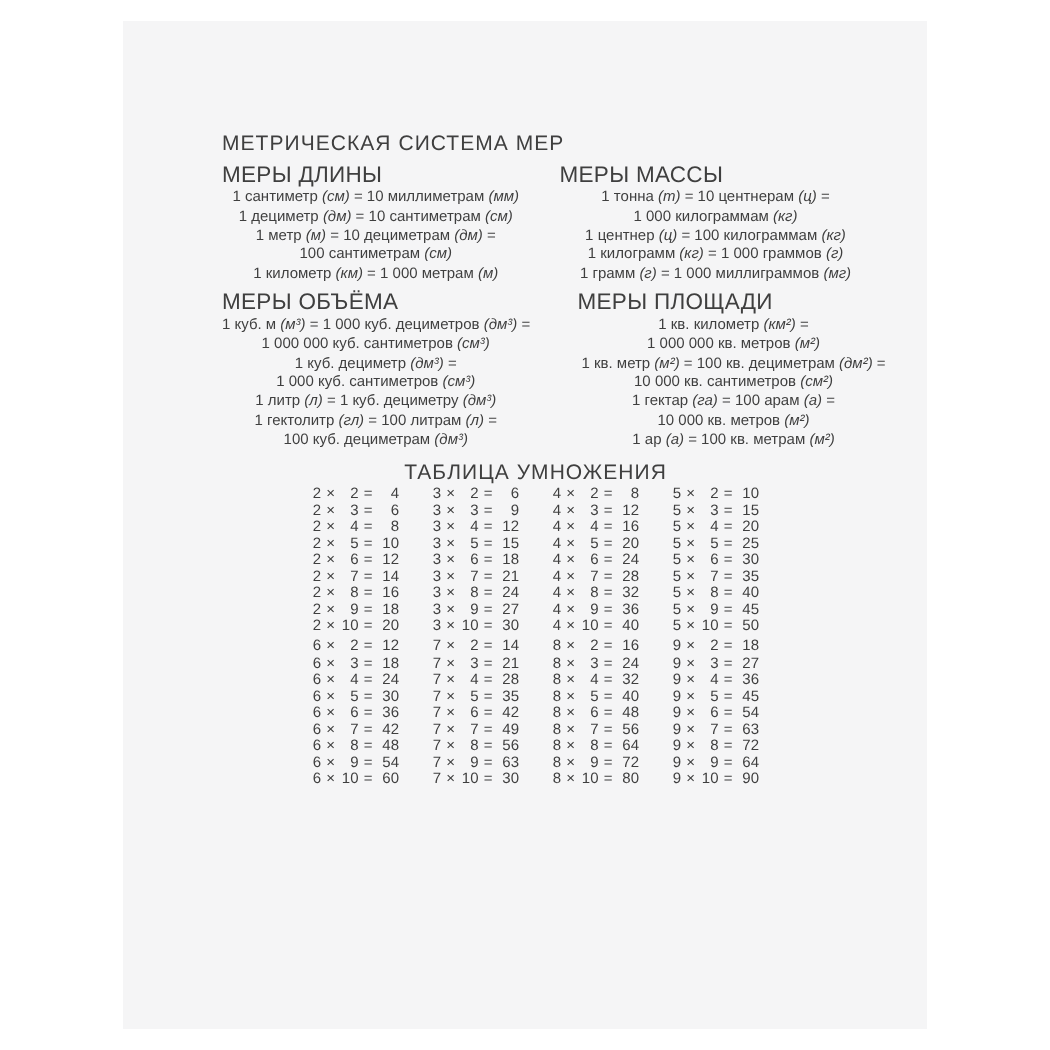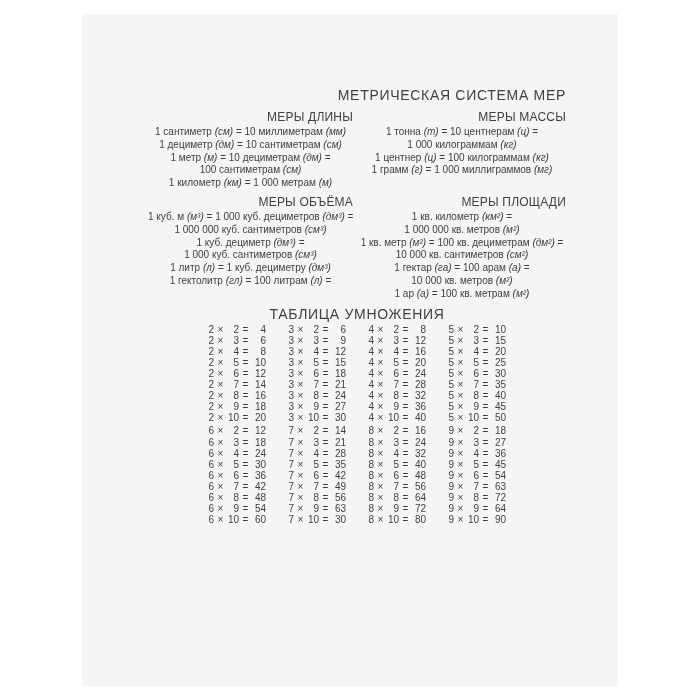--- a/index.html
+++ b/index.html
@@ -10,30 +10,30 @@
   }
   .page{
     position:absolute;left:82px;top:14px;width:536px;height:672px;
     background:var(--page-bg,#f5f5f6);
     color:var(--text,#3f3f3f);
     box-sizing:border-box;
     padding:74px 52px 0 66px;
   }
   .page-title{
     margin:0;font-size:14px;line-height:15px;font-weight:400;
-    letter-spacing:.7px;text-align:right;white-space:nowrap;
+    letter-spacing:.7px;text-align:left;white-space:nowrap;
   }
   .measures-row{display:flex;align-items:flex-start;}
   .measures-row.top{margin-top:8px;}
-  .measures-row.bottom{margin-top:6px;}
+  .measures-row.bottom{margin-top:6px;gap:12px;}
   .mcolumn{width:205px;flex:0 0 205px;}
-  .mcolumn + .mcolumn{margin-left:5px;width:208px;flex:0 0 208px;}
+  .mcolumn + .mcolumn{margin-left:20px;width:208px;flex:0 0 208px;}
   .section-heading{
-    margin:0 0 3px 0;font-size:12px;line-height:12px;font-weight:400;
-    letter-spacing:.2px;text-align:right;white-space:nowrap;
+    margin:0 0 3px 0;font-size:15px;line-height:12px;font-weight:400;
+    letter-spacing:.2px;text-align:left;white-space:nowrap;
   }
   .measure-line{
     font-size:10px;line-height:12.8px;white-space:nowrap;text-align:center;
   }
   .measure-line i{font-style:italic;}
   .mult-title{
     margin:6px 0 0 0;font-size:14px;line-height:15px;font-weight:400;
     letter-spacing:.7px;text-align:center;white-space:nowrap;
   }
   .mblock{display:flex;justify-content:center;margin-top:2px;}
@@ -65,35 +65,37 @@
           <div class="measure-line">100 сантиметрам <i>(см)</i></div>
           <div class="measure-line">1 километр <i>(км)</i> = 1 000 метрам <i>(м)</i></div>
         </div>
     </section>
     <section class="mcolumn">
       <h2 class="section-heading">МЕРЫ МАССЫ</h2>
       <div class="lines">
           <div class="measure-line">1 тонна <i>(т)</i> = 10 центнерам <i>(ц)</i> =</div>
           <div class="measure-line">1 000 килограммам <i>(кг)</i></div>
           <div class="measure-line">1 центнер <i>(ц)</i> = 100 килограммам <i>(кг)</i></div>
+          <div class="measure-line">1 килограмм <i>(кг)</i> = 1 000 граммов <i>(г)</i></div>
           <div class="measure-line">1 грамм <i>(г)</i> = 1 000 миллиграммов <i>(мг)</i></div>
         </div>
     </section>
   </div>
 
   <div class="measures-row bottom">
     <section class="mcolumn">
       <h2 class="section-heading">МЕРЫ ОБЪЁМА</h2>
       <div class="lines">
           <div class="measure-line">1 куб. м <i>(м³)</i> = 1 000 куб. дециметров <i>(дм³)</i> =</div>
           <div class="measure-line">1 000 000 куб. сантиметров <i>(см³)</i></div>
           <div class="measure-line">1 куб. дециметр <i>(дм³)</i> =</div>
           <div class="measure-line">1 000 куб. сантиметров <i>(см³)</i></div>
           <div class="measure-line">1 литр <i>(л)</i> = 1 куб. дециметру <i>(дм³)</i></div>
           <div class="measure-line">1 гектолитр <i>(гл)</i> = 100 литрам <i>(л)</i> =</div>
+          <div class="measure-line">100 куб. дециметрам <i>(дм³)</i></div>
         </div>
     </section>
     <section class="mcolumn">
       <h2 class="section-heading">МЕРЫ ПЛОЩАДИ</h2>
       <div class="lines">
           <div class="measure-line">1 кв. километр <i>(км²)</i> =</div>
           <div class="measure-line">1 000 000 кв. метров <i>(м²)</i></div>
           <div class="measure-line">1 кв. метр <i>(м²)</i> = 100 кв. дециметрам <i>(дм²)</i> =</div>
           <div class="measure-line">10 000 кв. сантиметров <i>(см²)</i></div>
           <div class="measure-line">1 гектар <i>(га)</i> = 100 арам <i>(а)</i> =</div>

